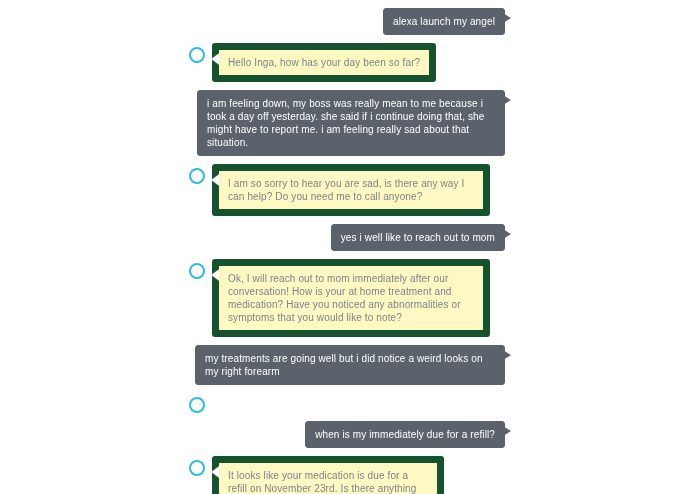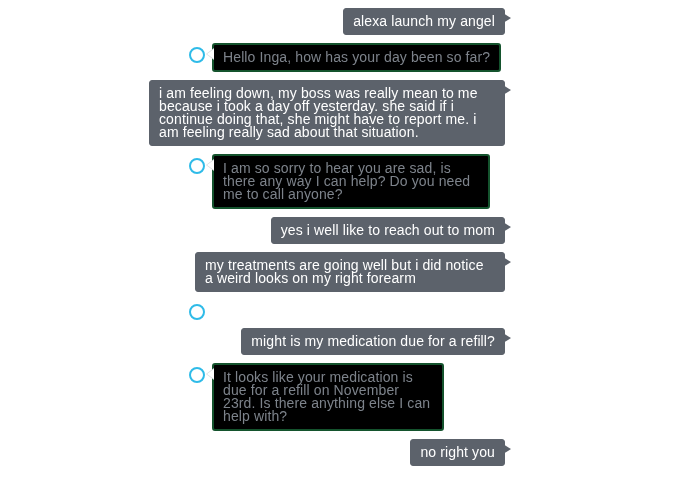--- a/index.html
+++ b/index.html
@@ -47,21 +47,21 @@
     box-sizing: border-box;
     margin-top: 4px;
     margin-right: 7px;
     background: transparent;
   }
 
   
   .bubble {
     position: relative;
     box-sizing: border-box;
-    font-size: 14px;
+    font-size: 10px;
     line-height: 13px;
     letter-spacing: 0.12px;
     border-radius: 3px;
     padding: 6px 9px 6px 9px;
   }
 
   
   .bubble.user {
     background: #5c626b;
     color: #ffffff;
@@ -74,23 +74,23 @@
     right: -7px;
     width: 0;
     height: 0;
     border-top: 5px solid transparent;
     border-bottom: 5px solid transparent;
     border-left: 8px solid #5c626b;
   }
 
   
   .bubble.bot {
-    background: #000000;
+    background: #fef9c3;
     color: #7d838b;
-    border: 2px solid #14532d;
+    border: 7px solid #14532d;
   }
   .bubble.bot::before {
     content: "";
     position: absolute;
     top: 4px;
     left: -7px;
     width: 0;
     height: 0;
     border-top: 5px solid transparent;
     border-bottom: 5px solid transparent;
@@ -105,21 +105,21 @@
     width: 0;
     height: 0;
     border-top: 6px solid transparent;
     border-bottom: 6px solid transparent;
     border-right: 8px solid #d9dbde;
     z-index: 1;
   }
 
   
   .w-auto  { max-width: 310px; }
-  .w-wide  { width: 356px; }
+  .w-wide  { width: 308px; }
   .w-med   { width: 278px; }
   .w-narrow{ width: 232px; }
 </style>
 </head>
 <body>
 
 <div id="conversation">
     <div class="row right">
       <div class="bubble user w-auto">alexa launch my angel</div>
     </div>
@@ -130,28 +130,32 @@
     <div class="row right">
       <div class="bubble user w-wide">i am feeling down, my boss was really mean to me because i took a day off yesterday. she said if i continue doing that, she might have to report me. i am feeling really sad about that situation.</div>
     </div>
     <div class="row left">
       <div class="avatar"></div>
       <div class="bubble bot w-med">I am so sorry to hear you are sad, is there any way I can help? Do you need me to call anyone?</div>
     </div>
     <div class="row right">
       <div class="bubble user w-auto">yes i well like to reach out to mom</div>
     </div>
+    <div class="row left">
+      <div class="avatar"></div>
+      <div class="bubble bot w-med">Ok, I will reach out to mom immediately after our conversation! How is your at home treatment and medication? Have you noticed any abnormalities or symptoms that you would like to note?</div>
+    </div>
     <div class="row right">
       <div class="bubble user w-auto">my treatments are going well but i did notice a weird looks on my right forearm</div>
     </div>
     <div class="row left">
       <div class="avatar"></div>
     </div>
     <div class="row right">
-      <div class="bubble user w-auto">might is my medication due for a refill?</div>
+      <div class="bubble user w-auto">when is my immediately due for a refill?</div>
     </div>
     <div class="row left">
       <div class="avatar"></div>
       <div class="bubble bot w-narrow">It looks like your medication is due for a refill on November 23rd. Is there anything else I can help with?</div>
     </div>
     <div class="row right">
       <div class="bubble user w-auto">no right you</div>
     </div>
   </div>
 

